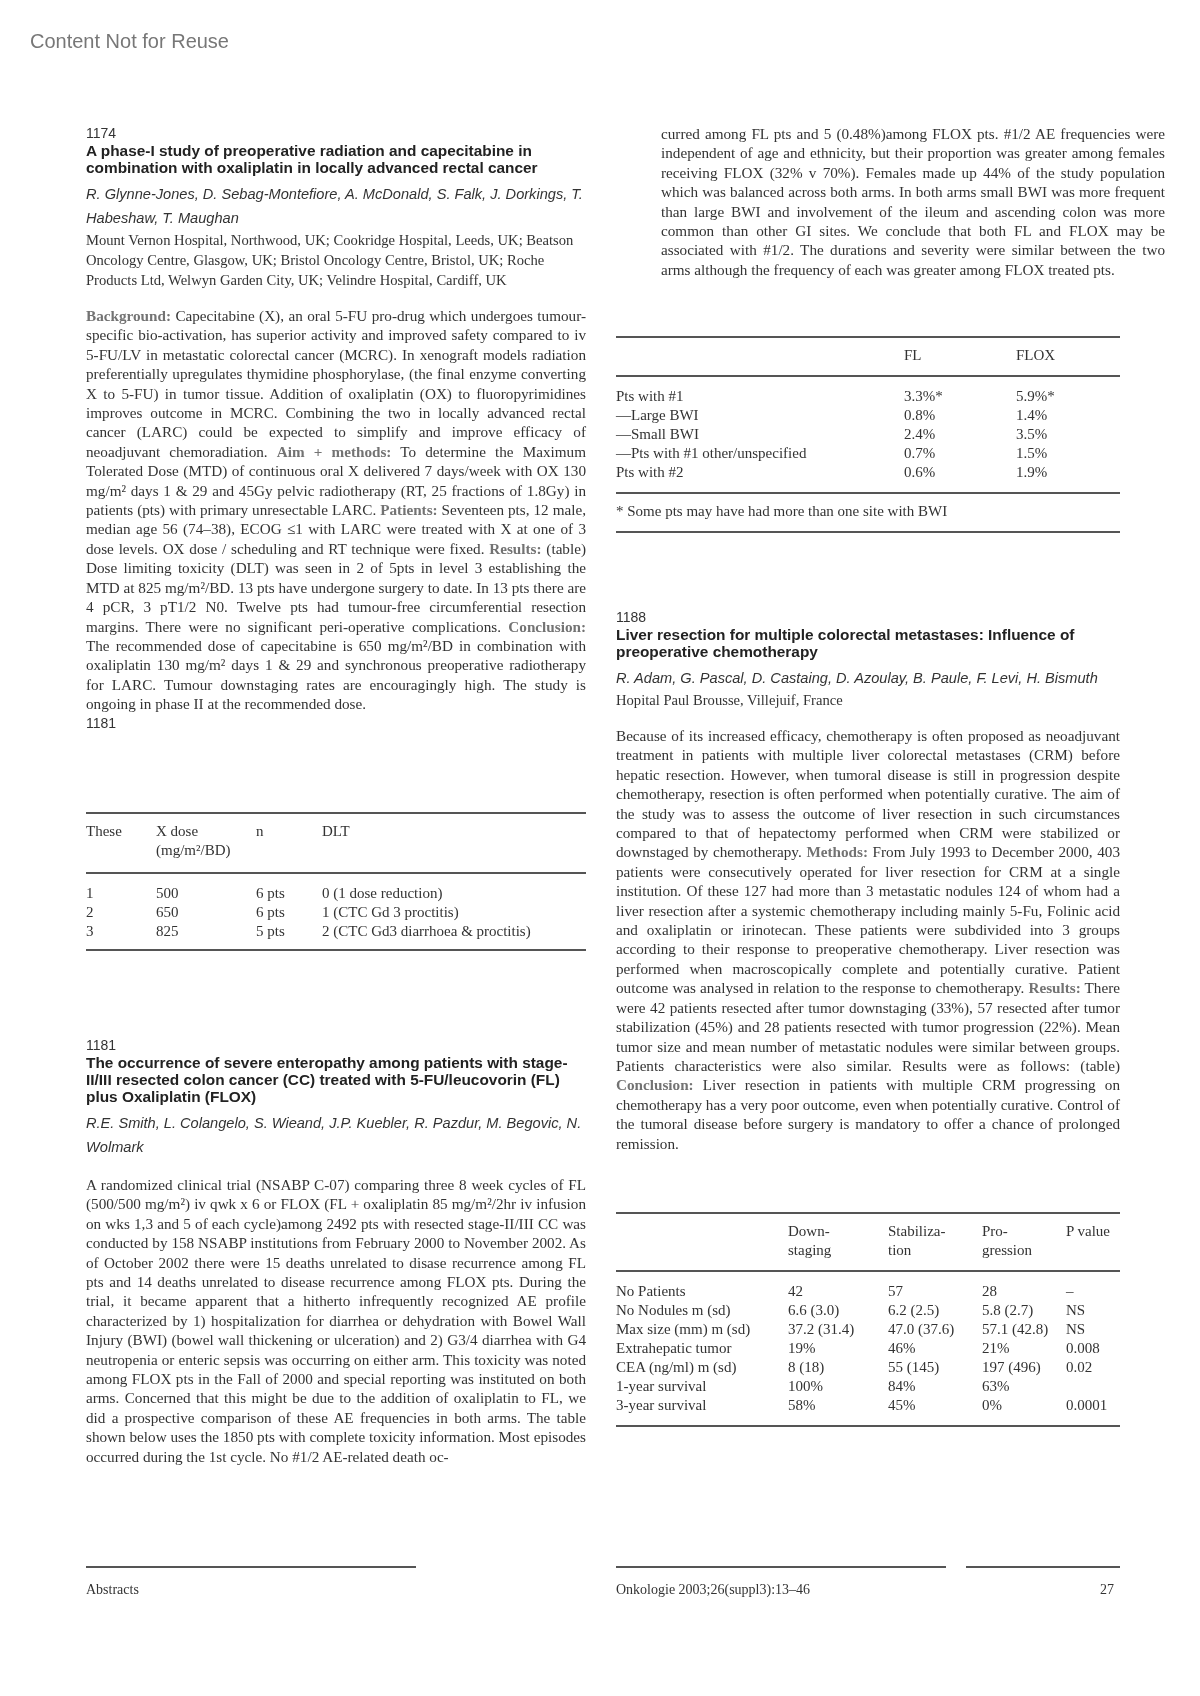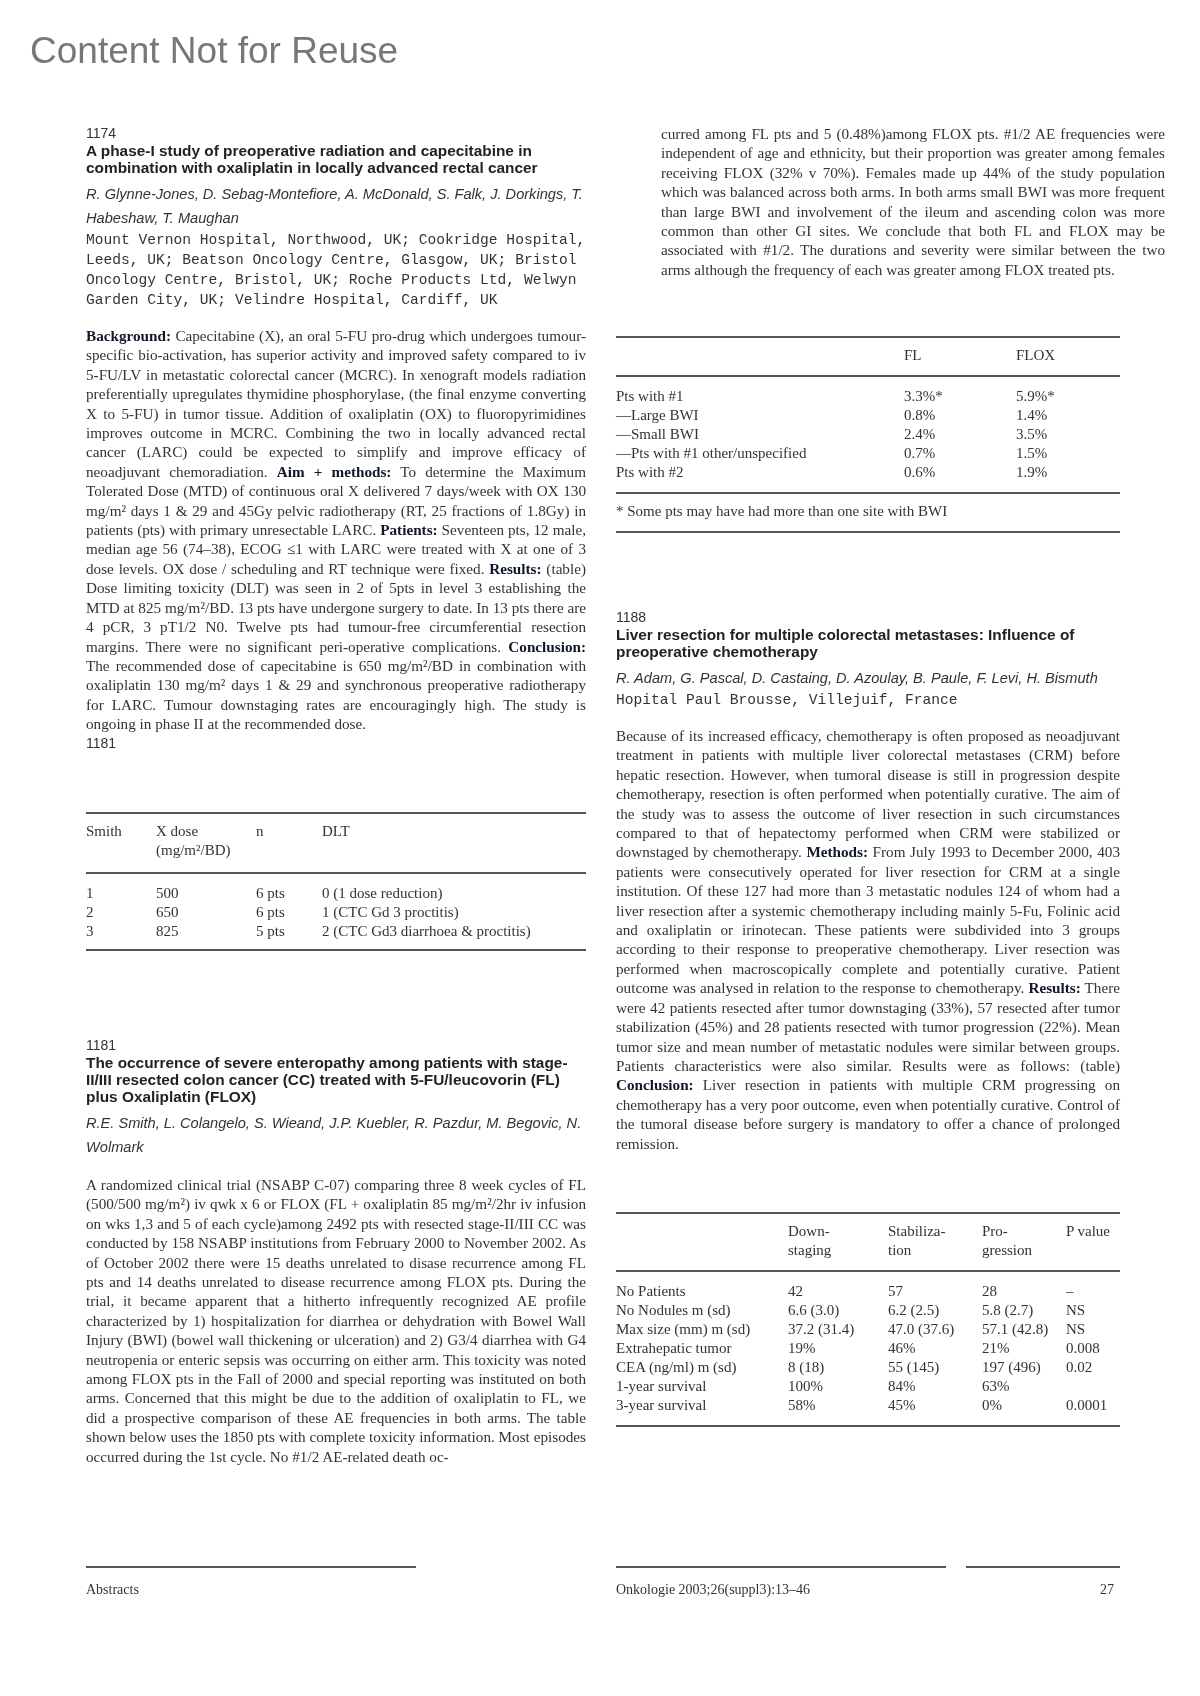--- a/index.html
+++ b/index.html
@@ -1,26 +1,26 @@
 <!DOCTYPE html>
 <html><head>
   <meta charset="utf-8">
   <style>
     html, body { margin: 0; padding: 0; background: #ffffff; }
     body { width: 1200px; height: 1696px; position: relative; overflow: hidden; color: #2b2b2b; }
-    .watermark { position: absolute; left: 30px; top: 30px; font-family: "Liberation Sans", sans-serif; font-size: 37px; color: #777777; }
+    .watermark { position: absolute; left: 30px; top: 30px; font-family: "Liberation Sans", sans-serif; font-size: 20px; color: #777777; }
     .col { position: absolute; }
     .col-left { left: 86px; width: 500px; }
     .col-right { left: 616px; width: 504px; }
     .abs-num { font-family: "Liberation Sans", sans-serif; font-size: 14px; color: #333; line-height: 18px; }
     .abs-title { font-family: "Liberation Sans", sans-serif; font-weight: bold; font-size: 15.4px; line-height: 17px; color: #222; }
     .abs-authors { font-family: "Liberation Sans", sans-serif; font-style: italic; font-size: 14.6px; line-height: 24px; color: #333; margin-top: 6px; }
-    .abs-affil { font-family: Liberation Mono, monospace; font-size: 14.6px; line-height: 20px; color: #333; }
+    .abs-affil { font-family: Liberation Serif, serif; font-size: 14.6px; line-height: 20px; color: #333; }
     .body-text { font-family: "Liberation Serif", serif; font-size: 15.2px; line-height: 19.4px; text-align: justify; color: #333; }
-    .body-text b { color: #0f172a; }
+    .body-text b { color: #737373; }
     table.data { border-collapse: collapse; width: 100%; font-family: "Liberation Serif", serif; font-size: 15px; color: #333; }
     table.data td, table.data th { text-align: left; font-weight: normal; padding: 0; vertical-align: top; line-height: 19px; }
     .rule { border-top: 2px solid #555; }
     .footer-rule { position: absolute; border-top: 2px solid #555; height: 0; }
     .footer-text { position: absolute; font-family: "Liberation Serif", serif; font-size: 14px; color: #333; }
   </style>
 </head>
 <body>
 
 <div class="watermark">Content Not for Reuse</div>
@@ -36,21 +36,21 @@
   <div class="abs-num">1181</div>
 </div>
 
 <div class="col col-left" style="top:812px;">
   <table class="data">
     <tbody>
         <tr class="rule">
           <td colspan="4" style="height:8px;"></td>
         </tr>
     <tr>
-      <th style="width:70px;">Smith</th>
+      <th style="width:70px;">These</th>
       <th style="width: 114px; white-space: normal; max-width: 100px;">X dose (mg/m²/BD)</th>
       <th style="width:66px;">n</th>
       <th>DLT</th>
     </tr>
     <tr>
           <td colspan="4" style="height:12px;"></td>
         </tr>
     <tr class="rule">
           <td colspan="4" style="height:10px;"></td>
         </tr>

